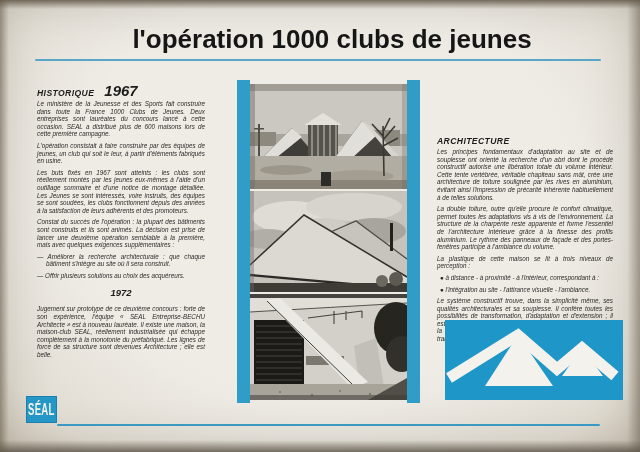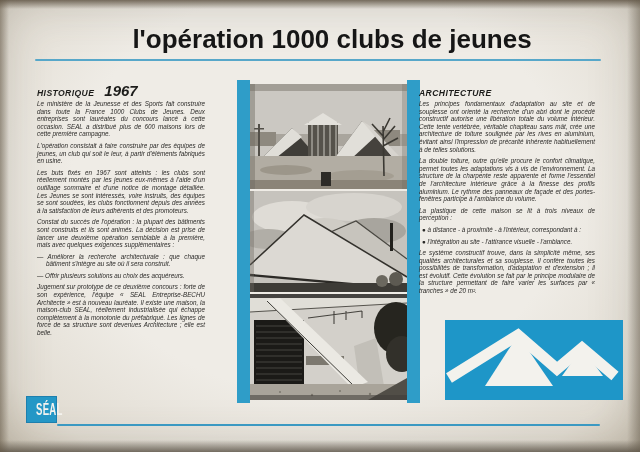--- a/index.html
+++ b/index.html
@@ -17,21 +17,21 @@
   .edge-right{top:0;bottom:0;right:0;width:13px;background:linear-gradient(270deg,rgba(100,90,74,.5),rgba(100,90,74,0));}
 
   .title{
     position:absolute;top:24px;left:0;width:100%;box-sizing:border-box;padding-left:24px;
     text-align:center;font-size:26px;font-weight:bold;color:#161616;letter-spacing:0;
   }
   .title-rule{position:absolute;top:59px;left:35px;width:566px;height:2px;background:#57a7c9;border-radius:2px;}
 
   .col{position:absolute;top:82px;color:#2b2a28;font-style:italic;}
   .col-left{left:37px;width:168px;}
-  .col-right{left:419px;width:176px;}
+  .col-right{left:437px;width:176px;margin-top:48px;}
   .sec-row{position:relative;height:13px;margin-bottom:5px;}
   .sec-head{font-size:8.6px;font-weight:bold;letter-spacing:.4px;color:#1c1c1a;}
   .sec-year{position:absolute;left:0;width:100%;text-align:center;font-size:15px;font-weight:bold;color:#1c1c1a;}
   .col p{font-size:6.3px;line-height:7.6px;text-align:justify;margin:0 0 4px;}
   .year-row{text-align:center;font-size:9.5px;font-weight:bold;margin:8px 0 7px;color:#1c1c1a;}
   .hang{padding-left:9px;text-indent:-9px;}
   .bullet{padding-left:10px;text-indent:-7px;}
 
   .bar{position:absolute;top:80px;width:13px;height:323px;background:#2f9dc8;}
   .bar-l{left:237px;}
@@ -40,21 +40,21 @@
   .photo svg{display:block;width:100%;height:100%;}
   .ph1{top:84px;height:105px;}
   .ph2{top:191px;height:101px;}
   .ph3{top:294px;height:106px;}
 
   .mountains{position:absolute;left:445px;top:320px;width:178px;height:80px;background:#1e96c8;}
   .mountains svg{display:block;width:100%;height:100%;}
 
   .seal{
     position:absolute;left:26px;top:396px;width:31px;height:27px;background:#2497c6;
-    display:flex;align-items:center;overflow:visible;
+    display:flex;align-items:center;justify-content:center;overflow:visible;
     border:1px solid #1d7fae;box-sizing:border-box;
   }
   .seal span{display:inline-block;transform:scaleX(.6);font-size:16px;font-weight:bold;color:#f4f3ef;letter-spacing:.5px;}
   .bottom-rule{position:absolute;left:57px;top:424px;width:543px;height:1.6px;background:#3b99c2;border-radius:2px;}
 </style>
 </head>
 <body>
 
 <div class="stage">
 
@@ -65,20 +65,21 @@
     <div class="sec-row">
       <span class="sec-head">HISTORIQUE</span>
       <span class="sec-year">1967</span>
     </div>
     <p>Le ministère de la Jeunesse et des Sports fait construire dans toute la France 1000 Clubs de Jeunes. Deux entreprises sont lauréates du concours lancé à cette occasion. SEAL a distribué plus de 600 maisons lors de cette première campagne.</p>
     <p>L'opération consistait à faire construire par des équipes de jeunes, un club qui soit le leur, à partir d'éléments fabriqués en usine.</p>
     <p>Les buts fixés en 1967 sont atteints : les clubs sont réellement montés par les jeunes eux-mêmes à l'aide d'un outillage sommaire et d'une notice de montage détaillée. Les Jeunes se sont intéressés, voire instruits, des équipes se sont soudées, les clubs fonctionnent depuis des années à la satisfaction de leurs adhérents et des promoteurs.</p>
     <p>Constat du succès de l'opération : la plupart des bâtiments sont construits et ils sont animés. La décision est prise de lancer une deuxième opération semblable à la première, mais avec quelques exigences supplémentaires :</p>
     <p class="hang">— Améliorer la recherche architecturale : que chaque bâtiment s'intègre au site où il sera construit.</p>
     <p class="hang">— Offrir plusieurs solutions au choix des acquéreurs.</p>
+    <div class="year-row">1972</div>
     <p>Jugement sur prototype de ce deuxième concours : forte de son expérience, l'équipe « SEAL Entreprise-BECHU Architecte » est à nouveau lauréate. Il existe une maison, la maison-club SEAL, réellement industrialisée qui échappe complètement à la monotonie du préfabriqué. Les lignes de force de sa structure sont devenues Architecture ; elle est belle.</p>
   </div>
 
   <div class="bar bar-l"></div>
   <div class="bar bar-r"></div>
 
   <div class="photo ph1">
     <svg viewBox="0 0 157 105">
       <rect width="157" height="105" fill="#cbc8c2"></rect>
       <rect width="157" height="7" fill="#a29e96"></rect>

